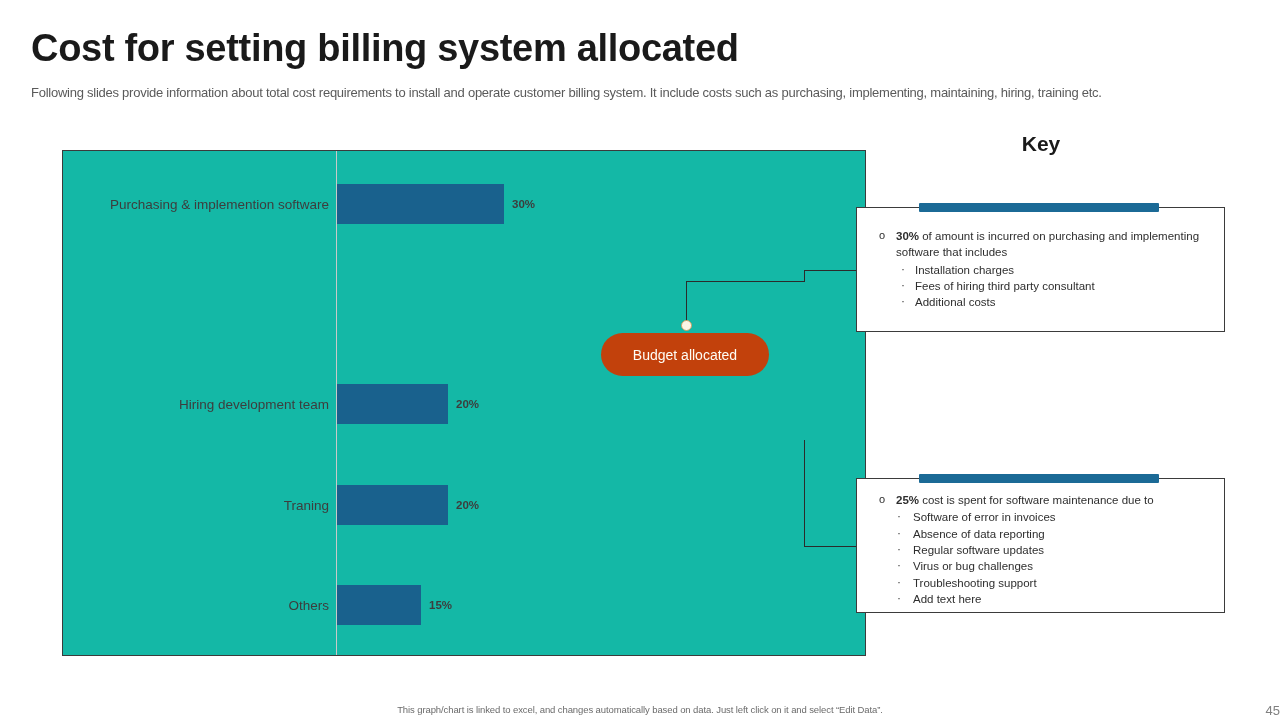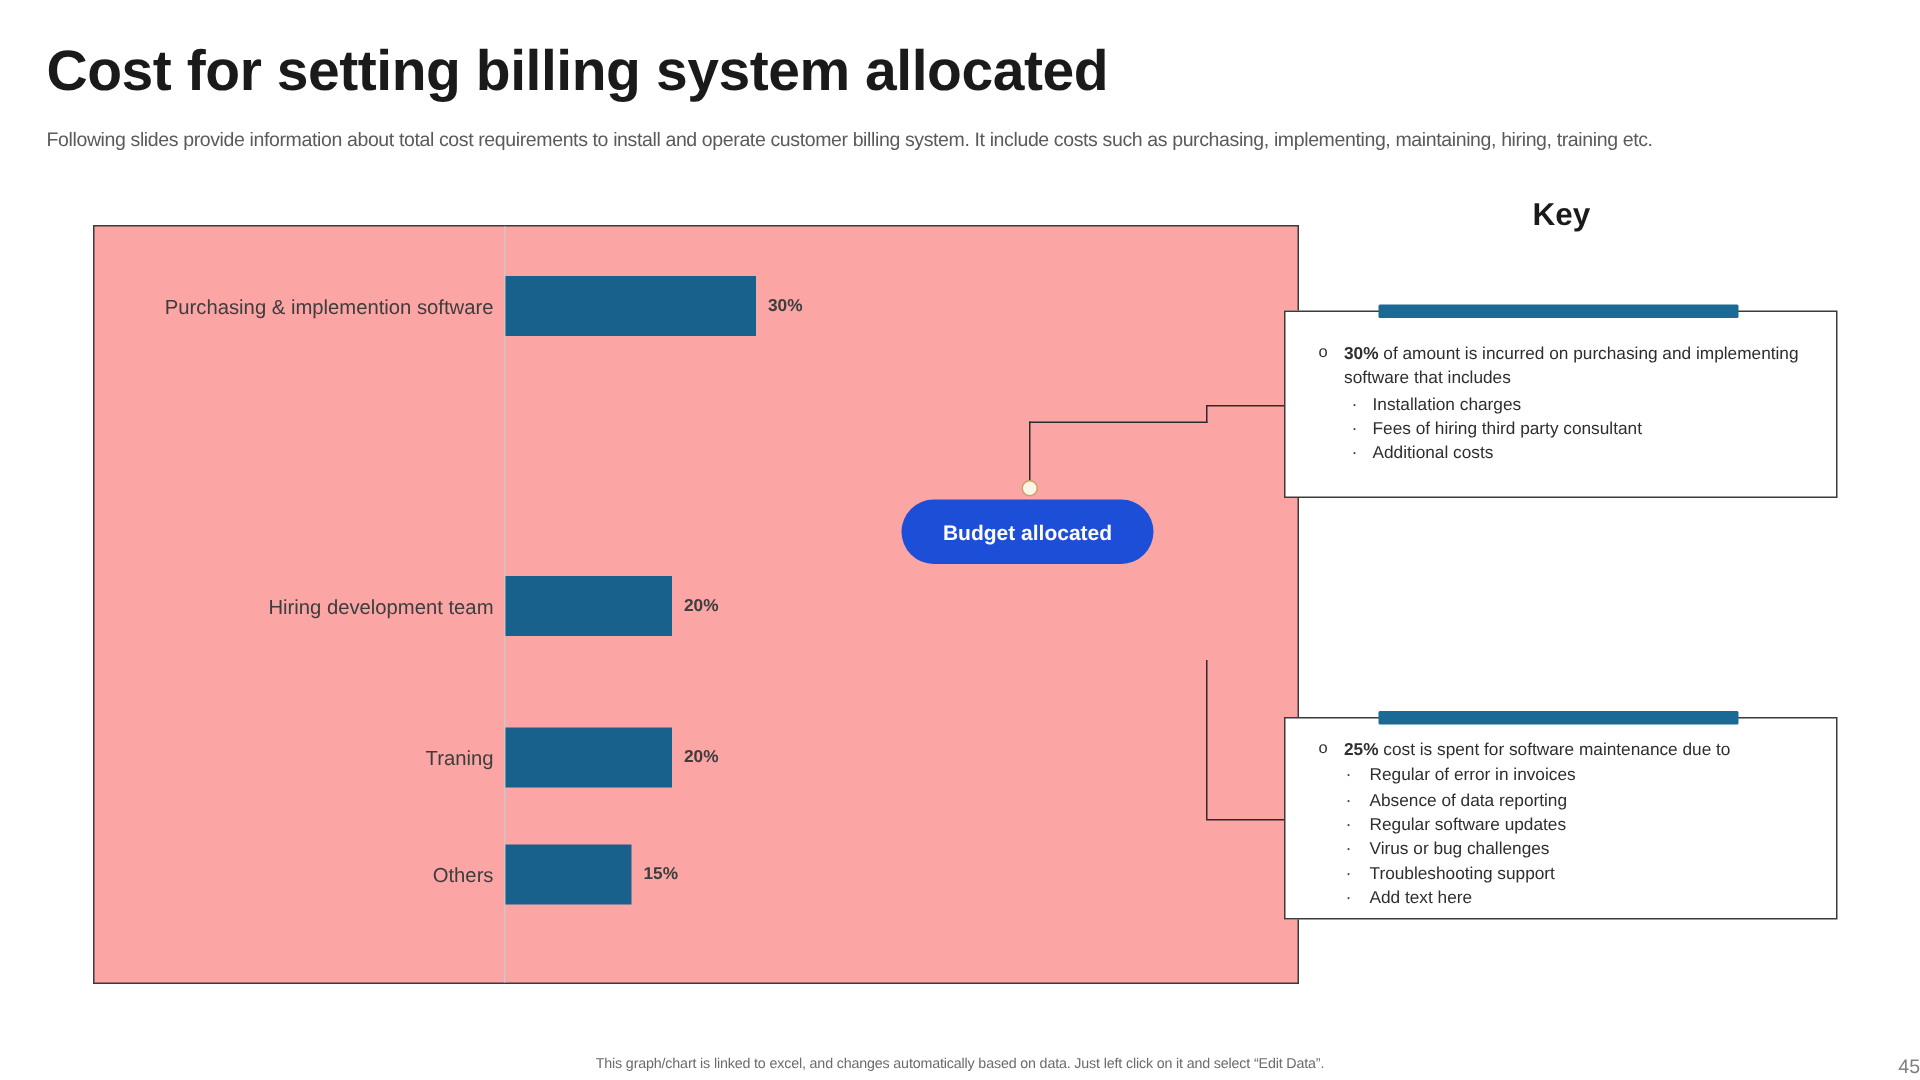--- a/index.html
+++ b/index.html
@@ -23,21 +23,21 @@
     position: absolute; left: 31px; top: 85px;
     font-size: 13px; color: #5a5a5a; letter-spacing: -0.25px;
     white-space: nowrap;
     text-align: center;
   }
 
   
   .chart-box {
     position: absolute; left: 62px; top: 150px;
     width: 804px; height: 506px;
-    border: 1px solid #3b3b3b; background: #fca5a5;
+    border: 1px solid #3b3b3b; background: #14b8a6;
   }
   .chart-inner { position: relative; width: 100%; height: 100%; }
   .cat-axis {
     position: absolute; left: 273px; top: 0; width: 1px; height: 100%;
     background: #c9c9c9;
   }
   .bar-row {
     position: absolute; left: 0; width: 100%; height: 40px;
     display: flex; align-items: center;
   }
@@ -52,23 +52,23 @@
     background: #19618d;
   }
   .bar-value {
     position: absolute; font-size: 11.5px; font-weight: bold;
     color: #3d3d3d; white-space: nowrap;
   }
 
   
   .pill {
     position: absolute;
-    background: #1d4ed8;
+    background: #c2410c;
     color: #fffdf5;
-    font-weight: bold;
+    font-weight: normal;
     display: flex; align-items: center; justify-content: center;
     border-radius: 40px;
     text-align: center;
     white-space: nowrap;
   }
   .pill-budget {
     left: 601px; top: 333px; width: 168px; height: 43px;
     font-size: 14px; border-radius: 22px;
   }
   .pill-total {
@@ -157,21 +157,21 @@
         <div class="bar-row" style="top: 233px;">
           <div class="bar-label">Hiring development team</div>
           <div class="bar-fill" style="width: 111px; background: rgb(25, 97, 141);"></div>
           <div class="bar-value" style="left: 393px;">20%</div>
         </div>
         <div class="bar-row" style="top: 334px;">
           <div class="bar-label">Traning</div>
           <div class="bar-fill" style="width: 111px; background: rgb(25, 97, 141);"></div>
           <div class="bar-value" style="left: 393px;">20%</div>
         </div>
-        <div class="bar-row" style="top: 412px;">
+        <div class="bar-row" style="top: 434px;">
           <div class="bar-label">Others</div>
           <div class="bar-fill" style="width: 84px; background: rgb(25, 97, 141);"></div>
           <div class="bar-value" style="left: 366px;">15%</div>
         </div>
       </div>
   </div>
 
   <div class="ln ln-v" style="left:686px; top:281px; height:45px;"></div>
   <div class="ln ln-h" style="left:686px; top:281px; width:119px;"></div>
   <div class="ln ln-h" style="left:804px; top:270px; width:53px;"></div>
@@ -203,21 +203,21 @@
   </div>
 
   <div class="info-box info-box-2">
     <div class="accent-bar"></div>
     <div class="info-content">
       <div class="lead-line">
         <span class="circ">o</span>
         <b>25%</b><span> cost is spent for software maintenance due to</span>
       </div>
       <ul class="sub-list">
-        <li><span class="dot">·</span><span>Regular of error in invoices</span></li>
+        <li><span class="dot">·</span><span>Software of error in invoices</span></li>
         <li><span class="dot">·</span><span>Absence of data reporting</span></li>
         <li><span class="dot">·</span><span>Regular software updates</span></li>
         <li><span class="dot">·</span><span>Virus or bug challenges</span></li>
         <li><span class="dot">·</span><span>Troubleshooting support</span></li>
         <li><span class="dot">·</span><span>Add text here</span></li>
       </ul>
     </div>
   </div>
 
   <div class="footer-note">This graph/chart is linked to excel, and changes automatically based on data. Just left click on it and select “Edit Data”.</div>

